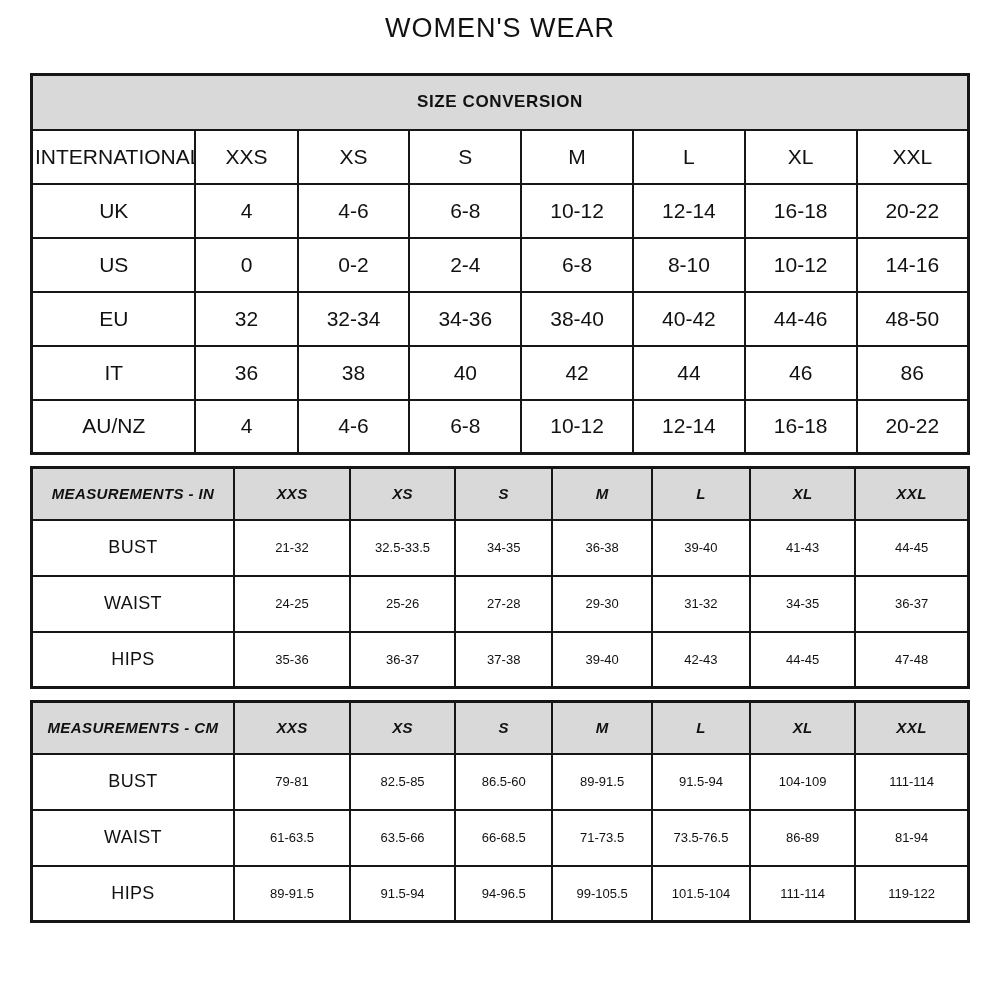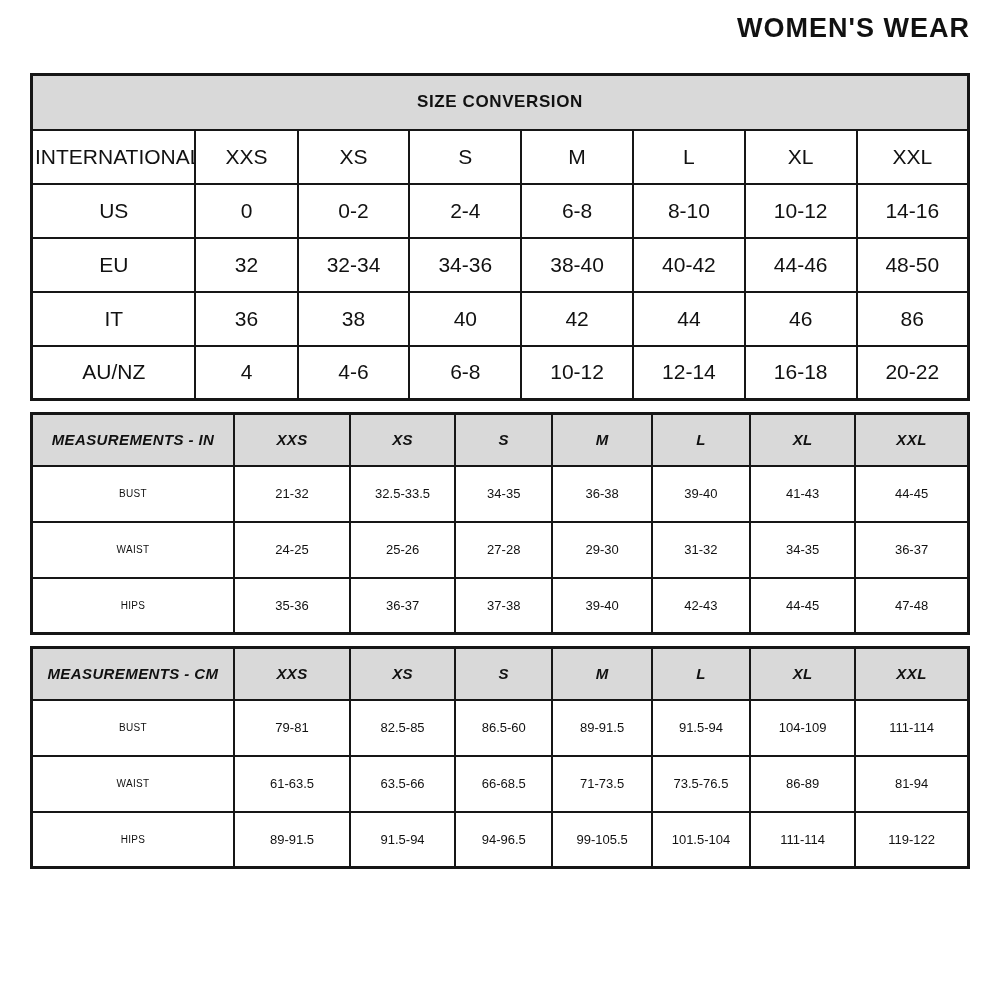--- a/index.html
+++ b/index.html
@@ -8,21 +8,21 @@
     --text:#111111;
   }
   *{box-sizing:border-box;}
   html,body{margin:0;padding:0;}
   body{
     width:1000px;height:1000px;background:#ffffff;color:var(--text);
     font-family:"Liberation Sans", sans-serif;overflow:hidden;
   }
   .page{padding:0 30px;}
   .title{
-    text-align:right;font-weight:bold;font-size:27px;letter-spacing:1px;
+    text-align:center;font-weight:normal;font-size:27px;letter-spacing:1px;
     margin:0;padding:13px 0 12px 0;
   }
   table{
     width:100%;border-collapse:collapse;table-layout:fixed;
     border:3px solid var(--border);
   }
   td{
     border:2px solid var(--border);
     text-align:center;vertical-align:middle;padding:0 2px;
     overflow:hidden;white-space:nowrap;
@@ -34,21 +34,21 @@
   }
   .t1 col.c0{width:17.5%;}
   .t1 col.c1{width:10.9%;}
   .t1 col.cx{width:11.933%;}
   
   .tm{margin-top:11px;}
   .tm td{height:56px;font-size:13px;}
   .tm .head td{
     height:52px;background:var(--hbg);font-weight:bold;font-size:15px;letter-spacing:0.4px;font-style:italic;
   }
-  .tm .rowlabel{font-size:10px;letter-spacing:0.3px;}
+  .tm .rowlabel{font-size:18px;letter-spacing:0.3px;}
   .tm col.c0{width:21.6%;}
   .tm col.c1{width:12.4%;}
   .tm col.c2{width:11.2%;}
   .tm col.c3{width:10.4%;}
   .tm col.c4{width:10.6%;}
   .tm col.c5{width:10.5%;}
   .tm col.c6{width:11.2%;}
   .tm col.c7{width:12.1%;}
   .t1{margin-top:17px;}
 </style>
@@ -76,20 +76,30 @@
       </tr>
       <tr>
         <td>INTERNATIONAL</td>
         <td>XXS</td>
         <td>XS</td>
         <td>S</td>
         <td>M</td>
         <td>L</td>
         <td>XL</td>
         <td>XXL</td>
+      </tr>
+      <tr>
+        <td>UK</td>
+        <td>4</td>
+        <td>4-6</td>
+        <td>6-8</td>
+        <td>10-12</td>
+        <td>12-14</td>
+        <td>16-18</td>
+        <td>20-22</td>
       </tr>
       <tr>
         <td>US</td>
         <td>0</td>
         <td>0-2</td>
         <td>2-4</td>
         <td>6-8</td>
         <td>8-10</td>
         <td>10-12</td>
         <td>14-16</td>

